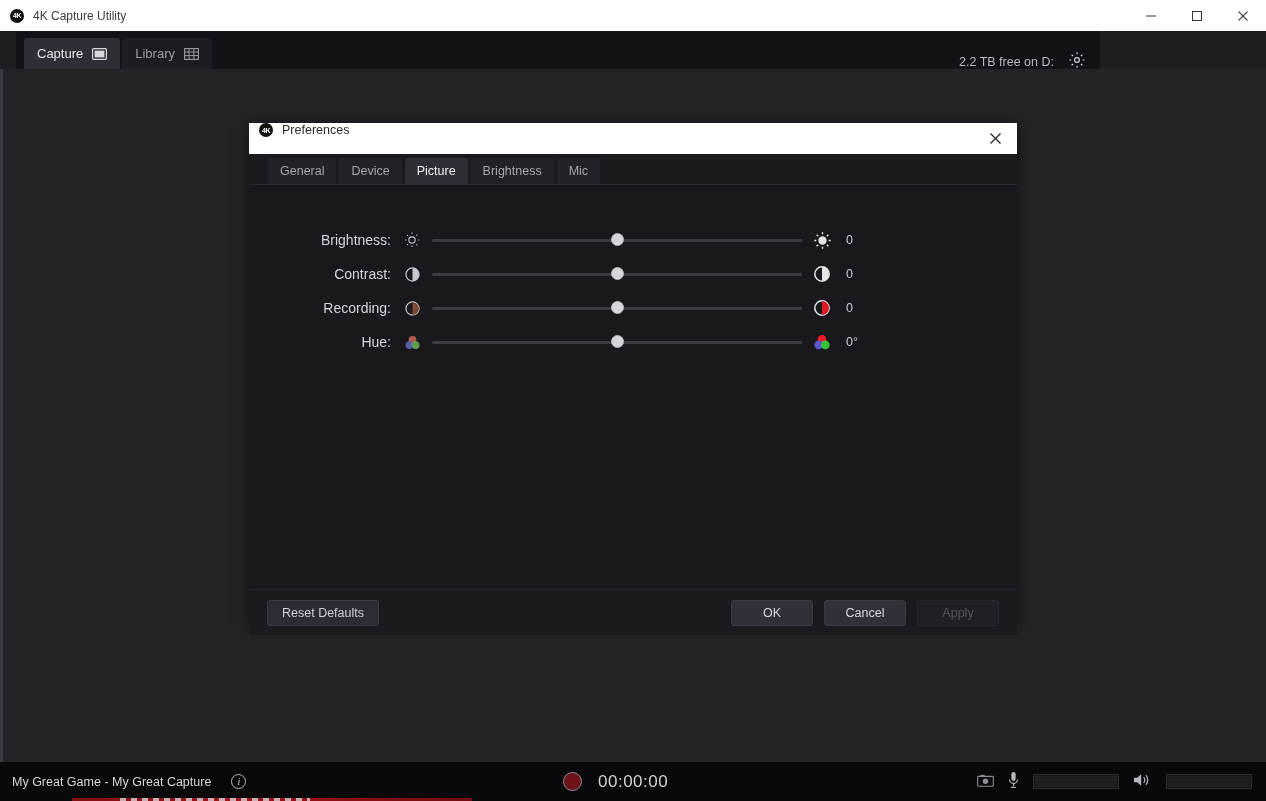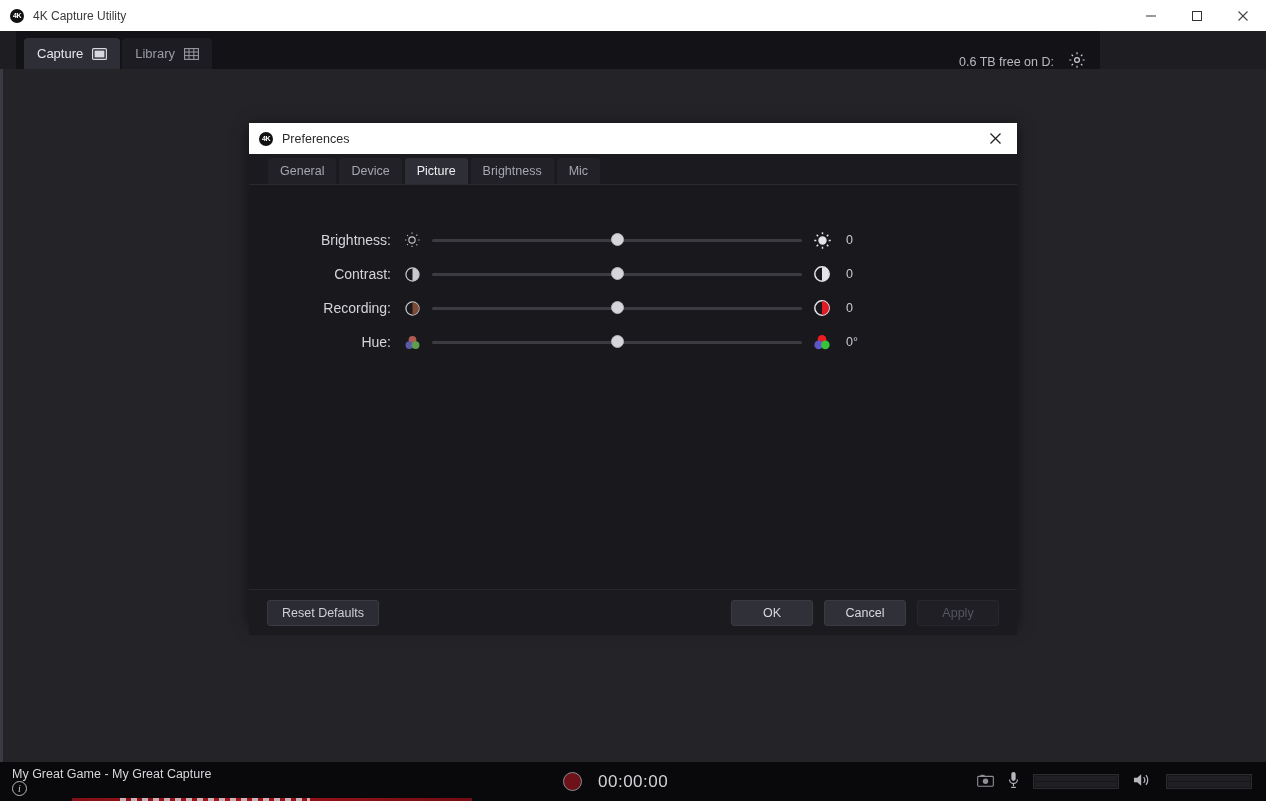--- a/index.html
+++ b/index.html
@@ -56,21 +56,21 @@
   .preview-edge {
     position: absolute; left: 0; top: 0; width: 3px; height: 693px;
     background: #3a3a42;
   }
 
   
   .statusbar {
     position: absolute; left: 0; bottom: 0; width: 1266px; height: 39px;
     background: #09090b; display: flex; align-items: center;
   }
-  .sb-left { display: flex; gap: 0; margin-left: 12px; flex-direction: column; }
+  .sb-left { display: flex; align-items: center; gap: 20px; margin-left: 12px; }
   .sb-title { font-size: 12.5px; color: #d6d6db; }
   .info-icon {
     width: 15px; height: 15px; border-radius: 50%;
     border: 1.3px solid #b6b6bd; color: #cfcfd4;
     font-size: 10px; font-style: italic; font-family: "Liberation Serif", serif;
     display: flex; align-items: center; justify-content: center; line-height: 1;
   }
   .sb-center {
     position: absolute; left: 563px; display: flex; align-items: center; gap: 16px;
   }
@@ -98,21 +98,21 @@
     background: repeating-linear-gradient(90deg,#d8d8dd 0 6px, transparent 6px 11px);
     opacity: .8;
   }
 
   
   .dialog {
     position: absolute; left: 249px; top: 123px; width: 768px; height: 502px;
     background: #1b1b1f; box-shadow: 0 2px 14px rgba(0,0,0,.55);
   }
   .dlg-title {
-    height: 31px; background: #ffffff; display: flex; align-items: center;
+    height: 31px; background: #ffffff; display: flex; 
   }
   .dlg-logo {
     width: 14px; height: 14px; border-radius: 50%; background: #111;
     margin-left: 10px; margin-right: 9px;
     display:flex; align-items:center; justify-content:center;
     color:#fff; font-size:7px; font-weight:bold; letter-spacing:-0.5px; line-height:1;
   }
   .dlg-title-text { font-size: 12.5px; color: #2c2c2c; }
   .dlg-close {
     margin-left: auto; width: 44px; height: 31px;
@@ -215,21 +215,21 @@
         <svg width="15" height="12" viewBox="0 0 15 12">
             <rect x="0.6" y="0.6" width="13.8" height="10.8" fill="none" stroke="#9b9ba4" stroke-width="1.1"></rect>
             <line x1="0.6" y1="4" x2="14.4" y2="4" stroke="#9b9ba4" stroke-width="1"></line>
             <line x1="0.6" y1="7.6" x2="14.4" y2="7.6" stroke="#9b9ba4" stroke-width="1"></line>
             <line x1="5" y1="0.6" x2="5" y2="11.4" stroke="#9b9ba4" stroke-width="1"></line>
             <line x1="9.8" y1="0.6" x2="9.8" y2="11.4" stroke="#9b9ba4" stroke-width="1"></line>
           </svg>
       </span>
     </div>
     <div class="spacer"></div>
-    <div class="free-space">0.6 TB free on D:</div>
+    <div class="free-space">2.2 TB free on D:</div>
     <div class="gear-btn">
       <svg width="18" height="18" viewBox="0 0 24 24" fill="none" stroke="#cfcfd6" stroke-width="1.6">
         <circle cx="12" cy="12" r="3.2"></circle>
         <path d="M12 1.8v2.6M12 19.6v2.6M22.2 12h-2.6M4.4 12H1.8M19.2 4.8l-1.9 1.9M6.7 17.3l-1.9 1.9M19.2 19.2l-1.9-1.9M6.7 6.7L4.8 4.8"></path>
       </svg>
     </div>
   </div>
 
   <div class="preview">
     <div class="preview-edge"></div>

